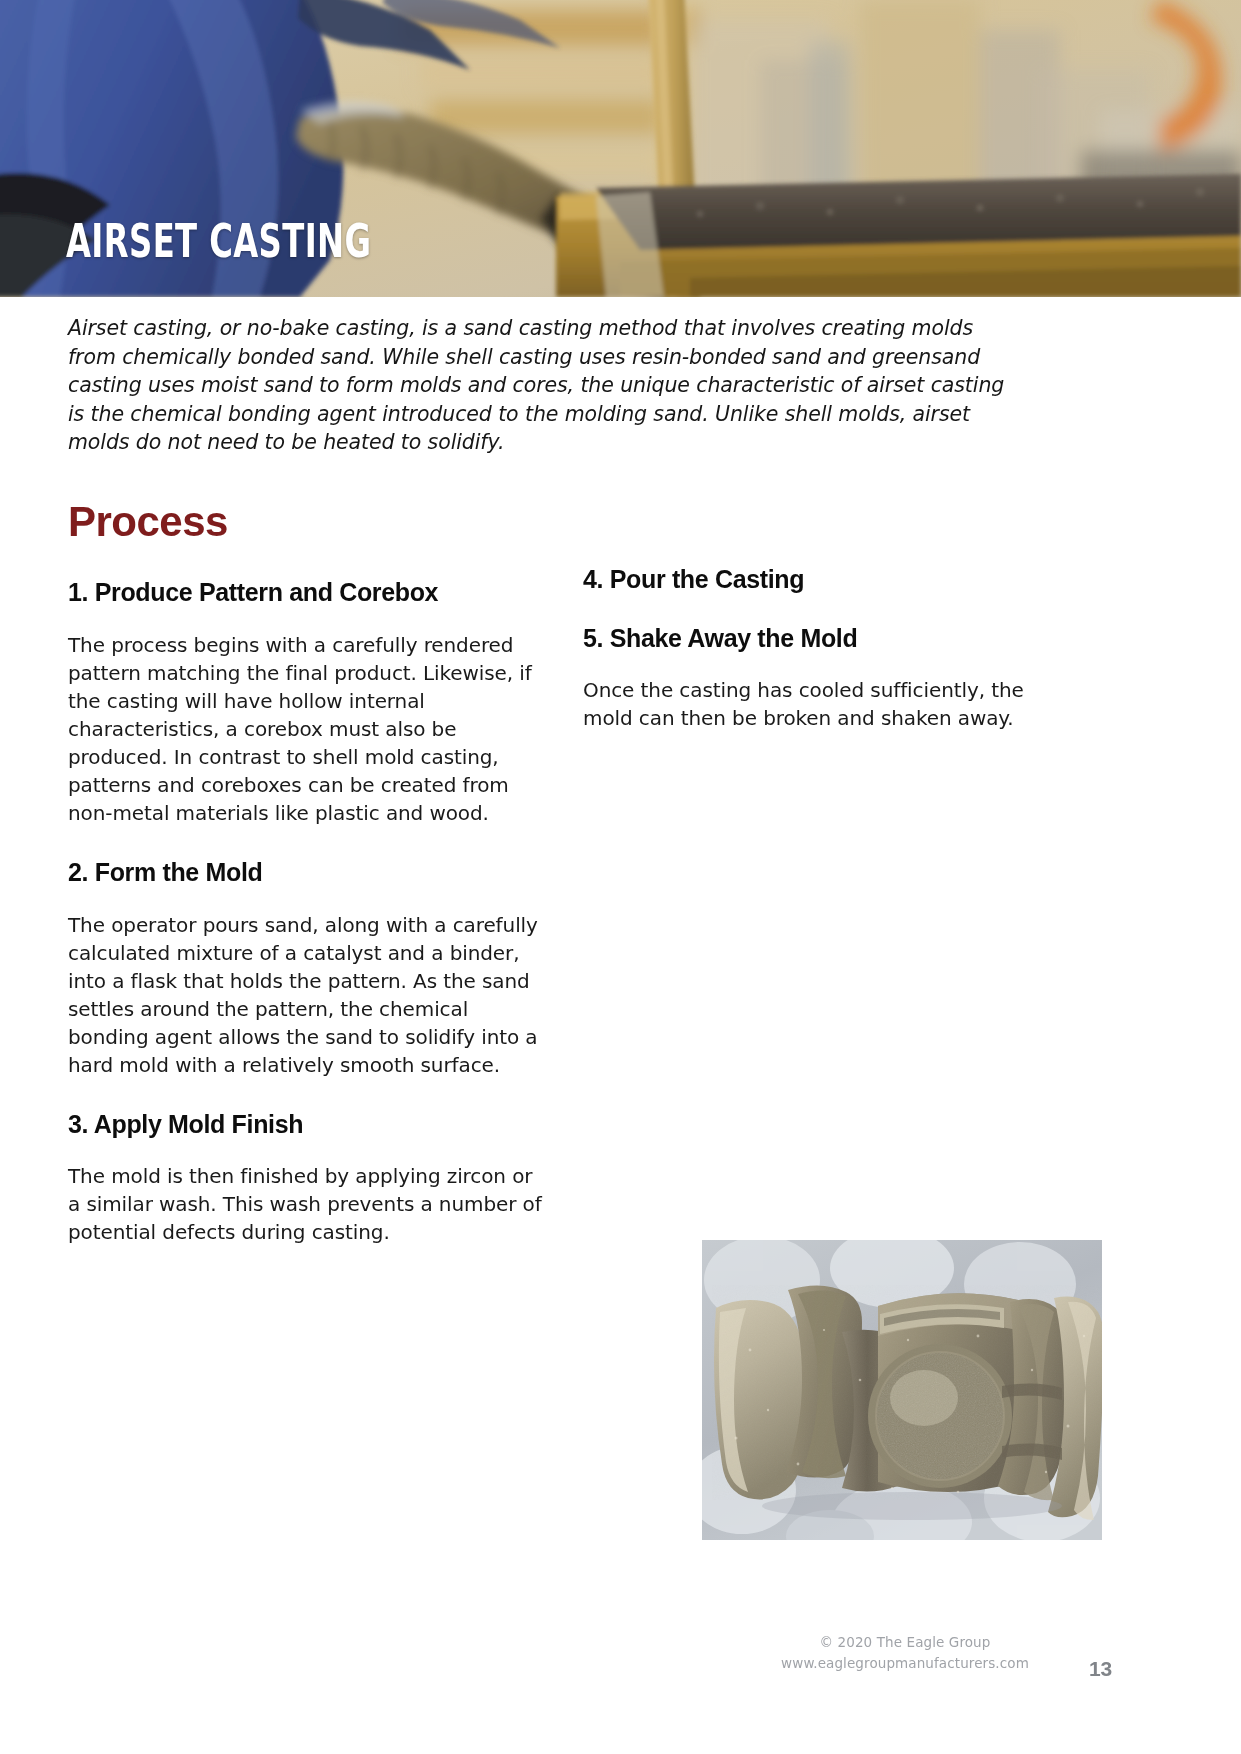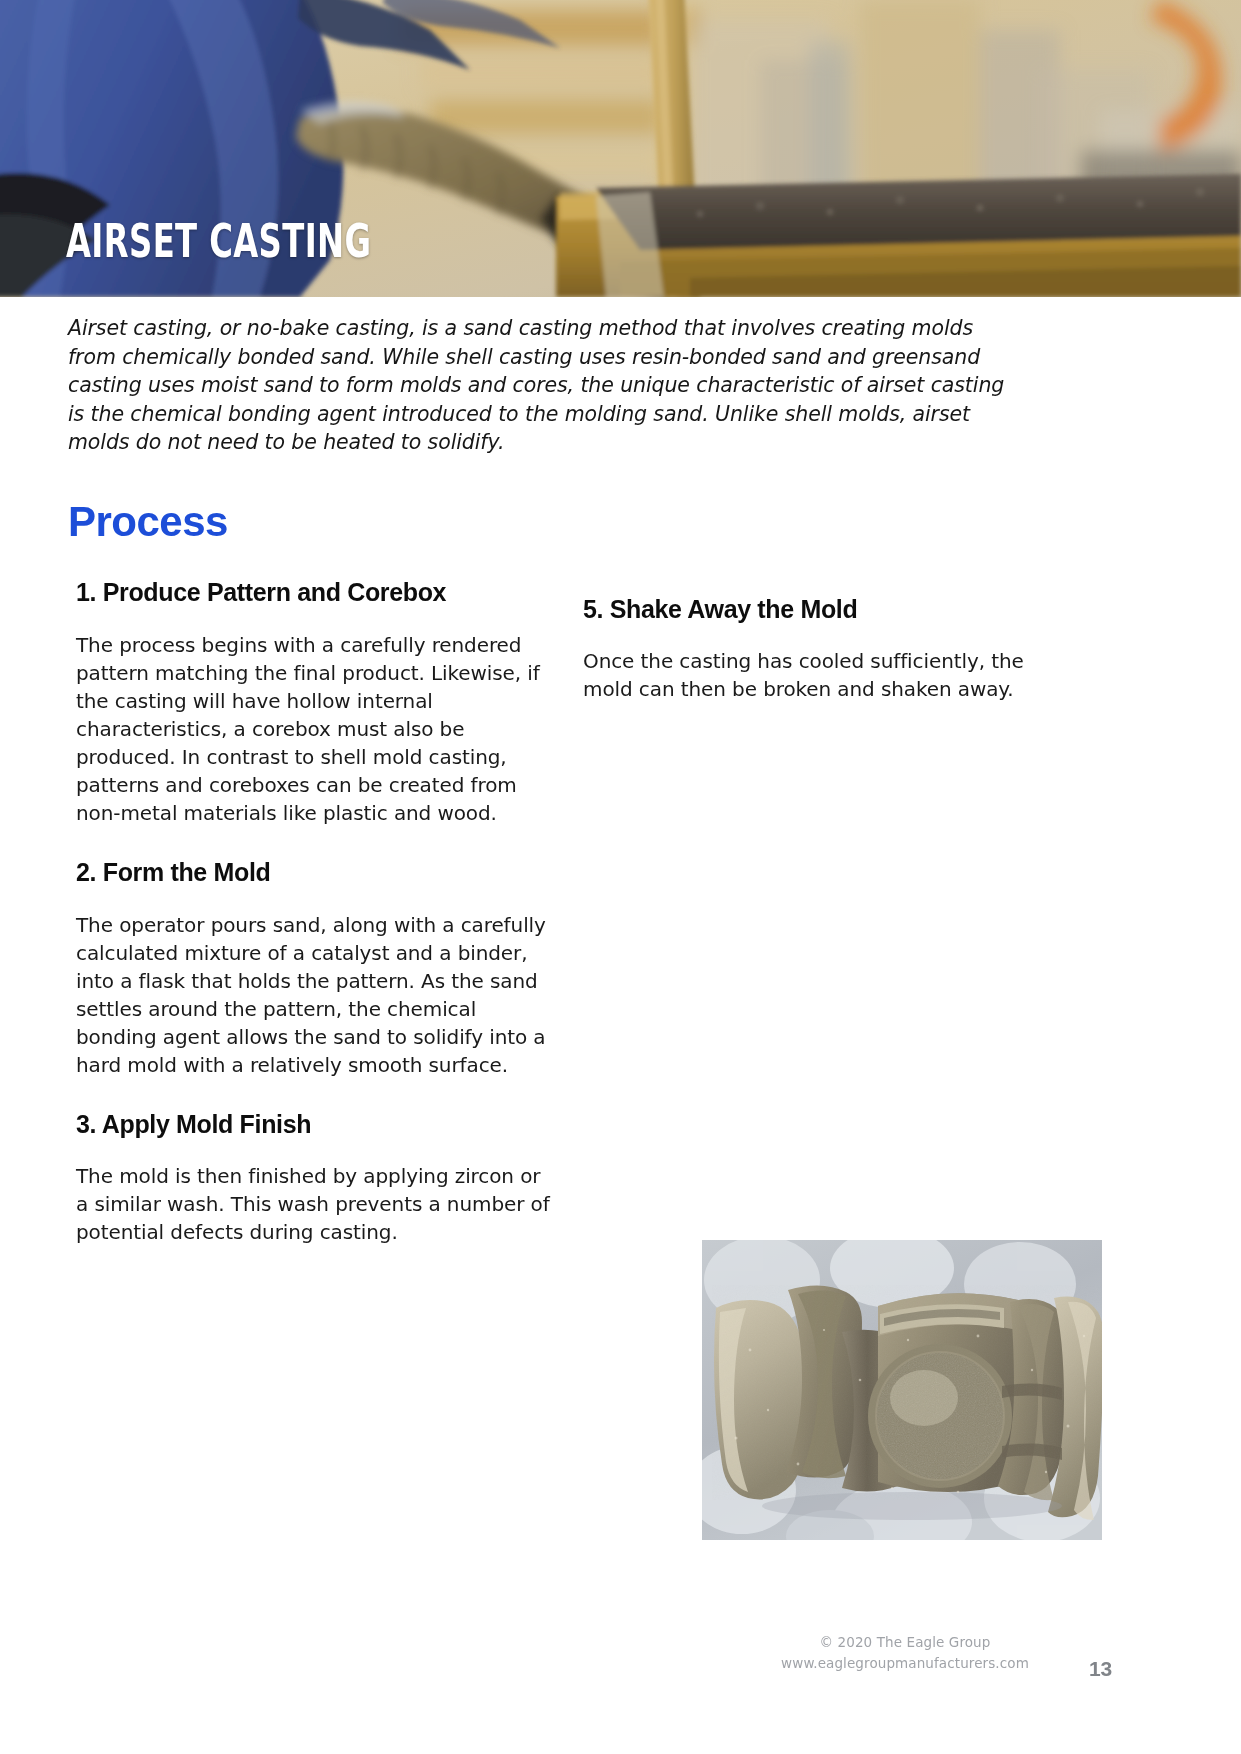--- a/index.html
+++ b/index.html
@@ -70,32 +70,32 @@
 
   
   .process-heading {
     position: absolute;
     left: 68px;
     top: 500px;
     font-family: "Liberation Sans", sans-serif;
     font-weight: 700;
     font-size: 42px;
     line-height: 1.05;
-    color: #1d4ed8;
+    color: #7f1d1d;
     letter-spacing: -0.5px;
   }
 
   
   .col {
     position: absolute;
     top: 0;
   }
 
   .col-left {
-    left: 76px;
+    left: 68px;
     top: 578px;
     width: 478px;
   }
 
   .col-right {
     left: 583px;
     top: 565px;
     width: 472px;
   }
 
@@ -311,20 +311,21 @@
     <div class="block">
       <h2 class="sec-head">3. Apply Mold Finish</h2>
       <p class="sec-body">The mold is then finished by applying zircon or a similar wash. This wash prevents a number of potential defects during casting.</p>
     </div>
 
   </div>
 
   <div class="col col-right">
 
     <div class="block">
+      <h2 class="sec-head">4. Pour the Casting</h2>
     </div>
 
     <div class="block">
       <h2 class="sec-head">5. Shake Away the Mold</h2>
       <p class="sec-body">Once the casting has cooled sufficiently, the mold can then be broken and shaken away.</p>
     </div>
 
 
   </div>
 

